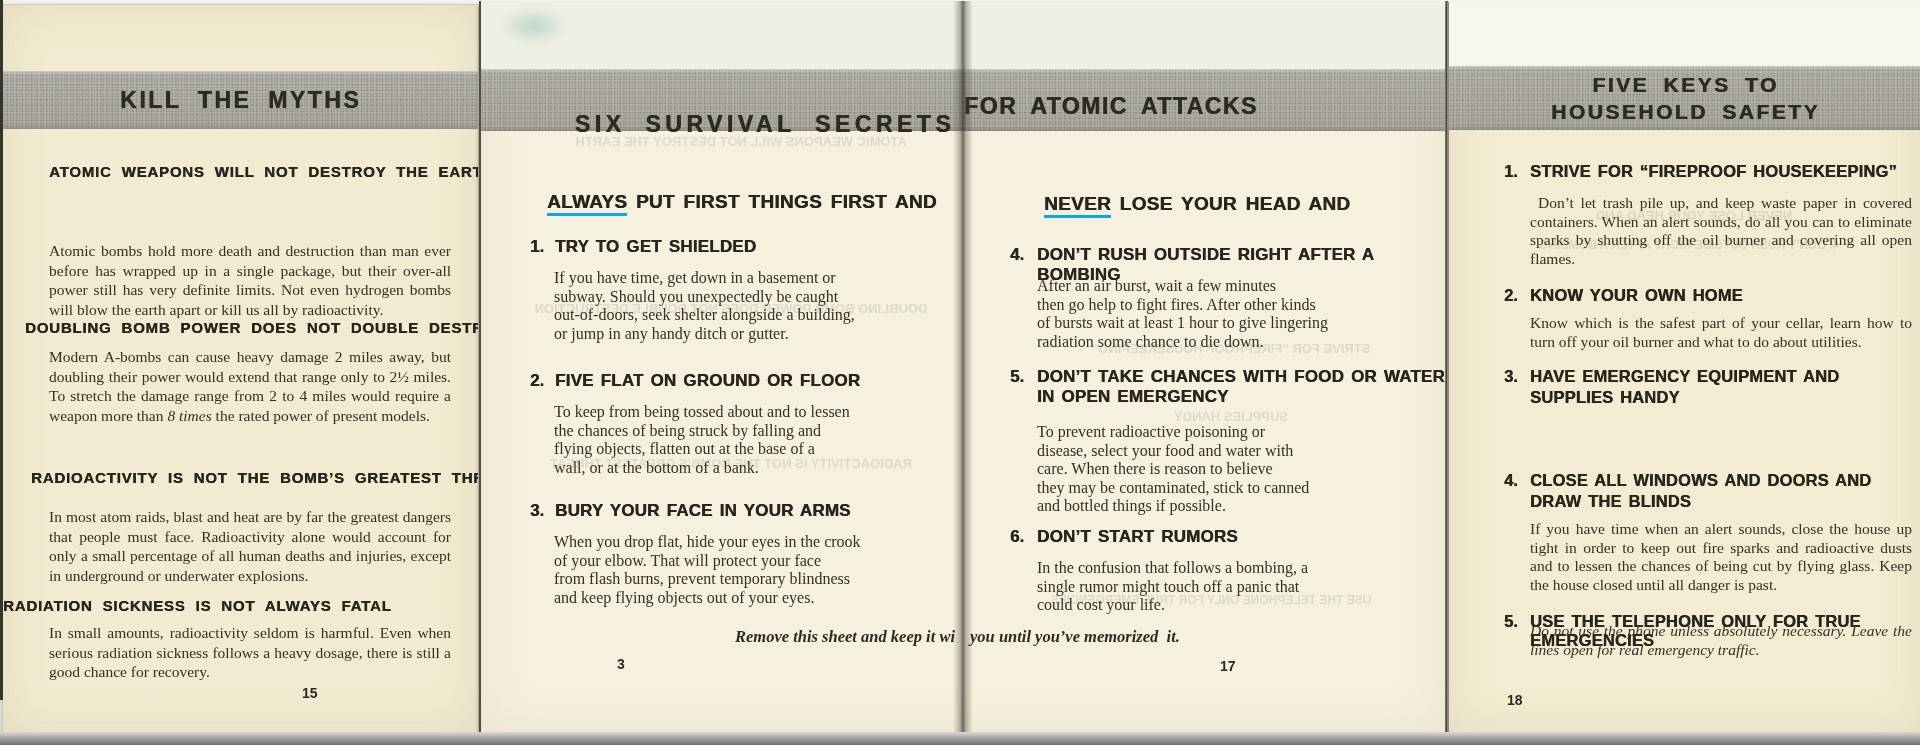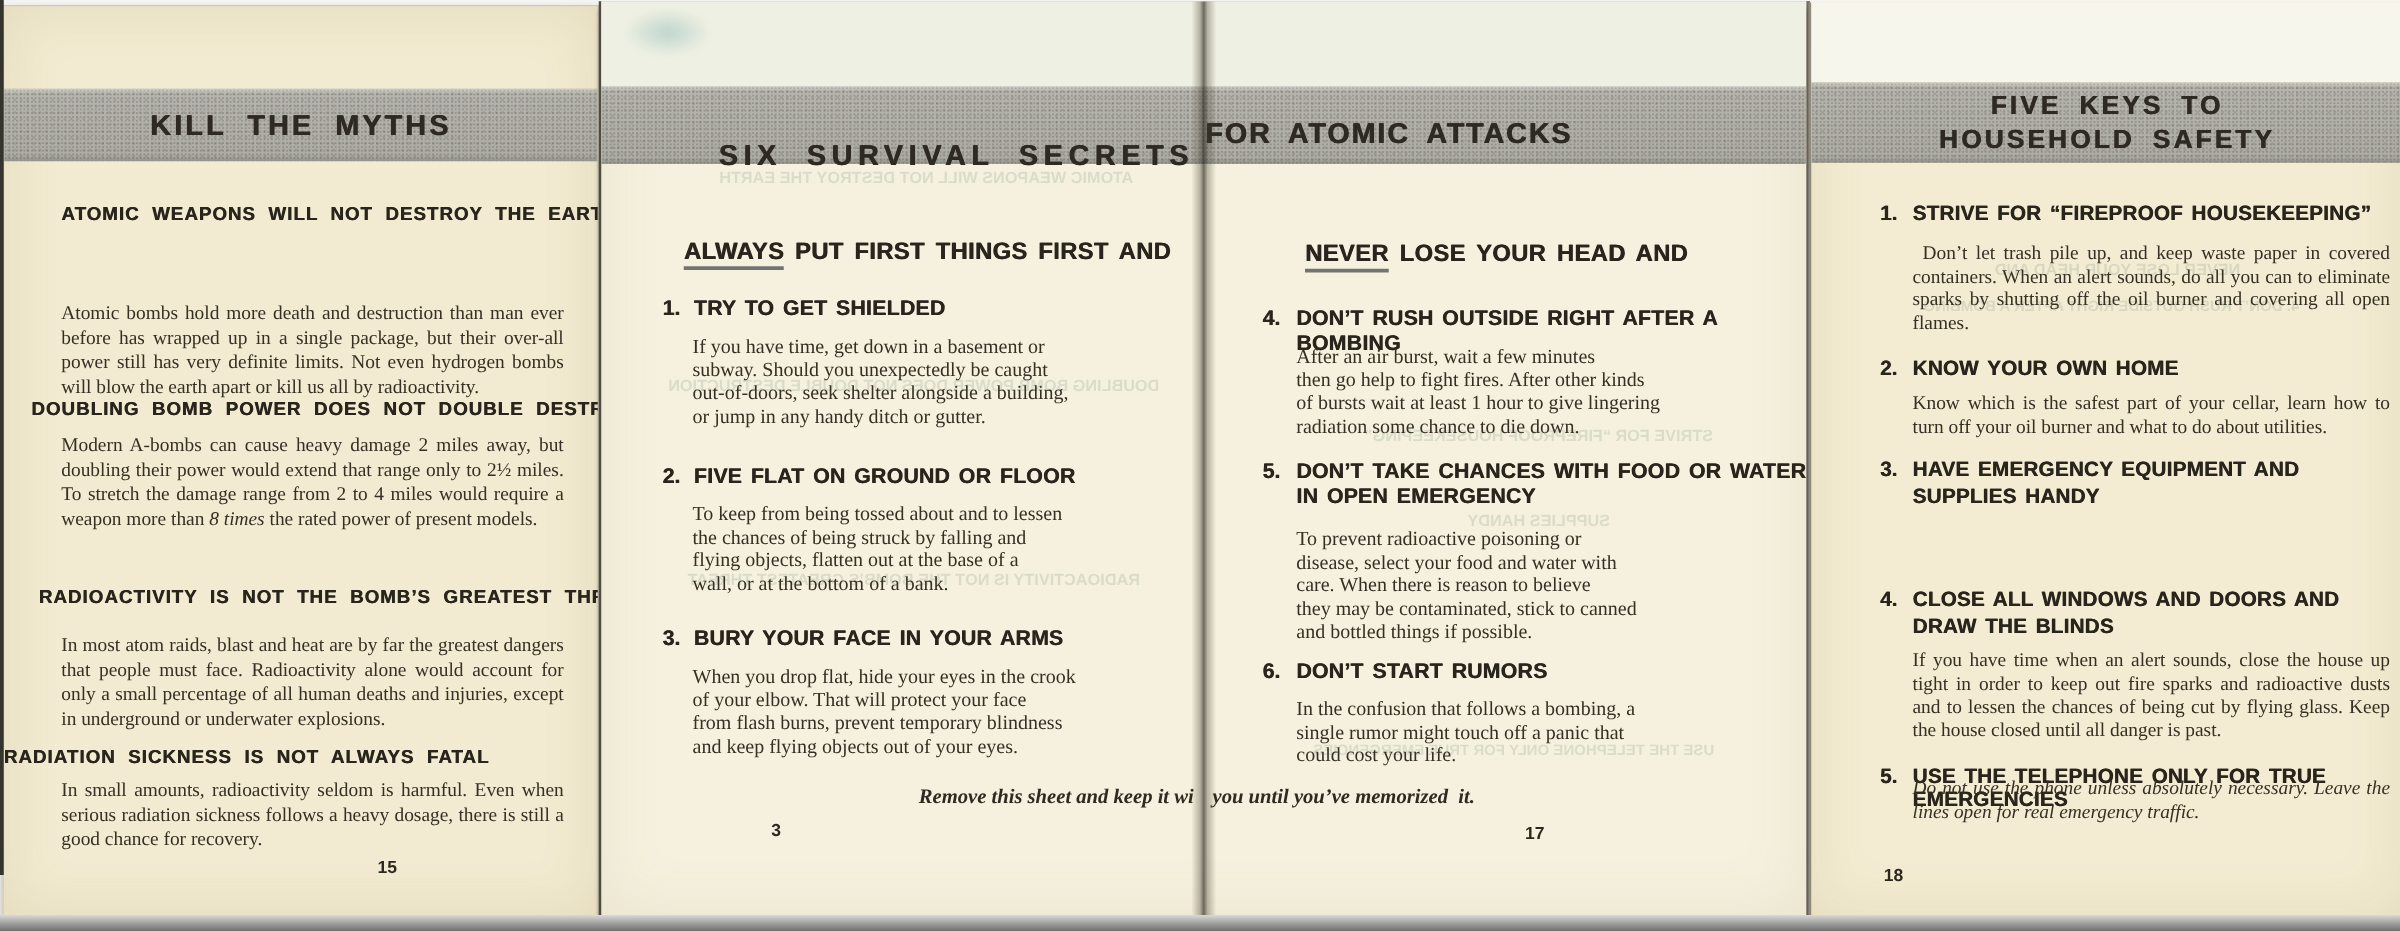--- a/index.html
+++ b/index.html
@@ -23,21 +23,21 @@
   .hd{position:absolute;font-family:"Liberation Sans",sans-serif;font-weight:bold;
       color:#29251d;text-shadow:.4px 0 currentColor;white-space:nowrap;}
   .para{position:absolute;font-size:15.5px;line-height:19.5px;text-align:justify;}
   .pre{white-space:pre-line;text-align:left;}
   .item{position:absolute;display:flex;font-family:"Liberation Sans",sans-serif;
         font-weight:bold;color:#29251d;text-shadow:.4px 0 currentColor;}
   .inum{flex:none;}
   .ititle{white-space:pre-line;letter-spacing:.2px;word-spacing:2px;}
   .pagenum{position:absolute;font-family:"Liberation Sans",sans-serif;font-weight:bold;
         font-size:14px;color:#2c2820;}
-  .uline{border-bottom:3px solid #737373;padding-bottom:1px;}
+  .uline{border-bottom:3px solid #0ea5e9;padding-bottom:1px;}
   .ghost{position:absolute;font-family:"Liberation Sans",sans-serif;font-weight:bold;
         transform:scaleX(-1);color:#7d9382;opacity:.22;filter:blur(.5px);
         text-align:center;white-space:pre-line;}
 
   
   .p15{left:2px;top:4px;width:475px;height:727px;background:#f2ebd1;
        border:1px solid #cfc9b6;border-bottom:2px solid #968f7d;
        box-shadow:inset 0 0 45px rgba(140,115,60,.14), 3px 3px 6px rgba(60,55,45,.38), 0 5px 3px -1px rgba(40,38,32,.45);}
   .p15 .band{top:66px;height:58px;line-height:58px;text-align:center;}
   .p15 .band-title{font-size:23px;letter-spacing:2.5px;word-spacing:8px;margin-top:44px;}

